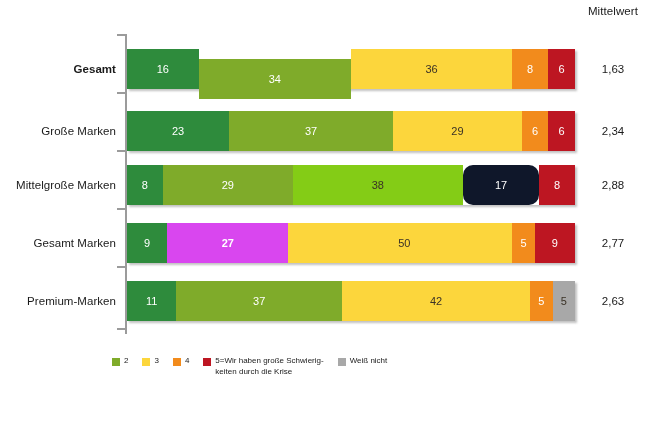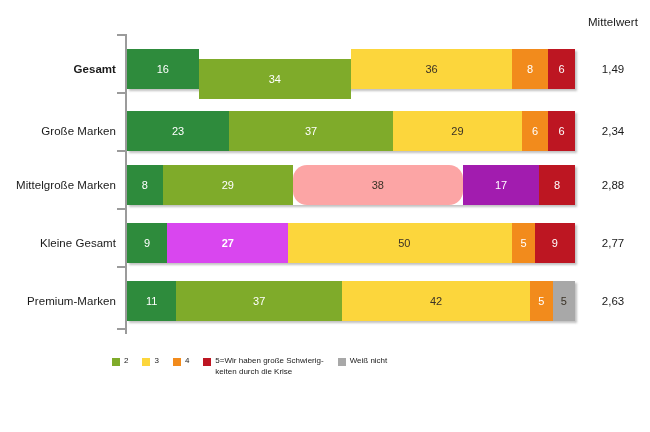--- a/index.html
+++ b/index.html
@@ -20,21 +20,21 @@
     position: relative;
     width: 650px;
     height: 432px;
     background: #ffffff;
   }
 
   
   .mean-header {
     position: absolute;
     left: 578px;
-    top: 16px;
+    top: 5px;
     width: 70px;
     text-align: center;
     font-size: 11.5px;
     color: #1a1a1a;
     letter-spacing: 0.1px;
     white-space: nowrap;
   }
 
   
   .plot {
@@ -171,46 +171,46 @@
     <div id="rows">
         <div class="row" style="top: 18px;">
           <div class="row-label bold">Gesamt</div>
           <div class="bar">
             <div class="seg" style="width: 71.68px; background: rgb(46, 139, 60);">16</div>
             <div class="seg" style="width: 152.32px; background: rgb(127, 171, 42); margin-top: 10px;">34</div>
             <div class="seg dark-text" style="width: 161.28px; background: rgb(252, 214, 60);">36</div>
             <div class="seg" style="width: 35.84px; background: rgb(242, 139, 28);">8</div>
             <div class="seg" style="width: 26.88px; background: rgb(189, 22, 34);">6</div>
           </div>
-          <div class="mean-value">1,49</div>
+          <div class="mean-value">1,63</div>
         </div>
         <div class="row" style="top: 80px;">
           <div class="row-label">Große Marken</div>
           <div class="bar">
             <div class="seg" style="width: 103.04px; background: rgb(46, 139, 60);">23</div>
             <div class="seg" style="width: 165.76px; background: rgb(127, 171, 42);">37</div>
             <div class="seg dark-text" style="width: 129.92px; background: rgb(252, 214, 60);">29</div>
             <div class="seg" style="width: 26.88px; background: rgb(242, 139, 28);">6</div>
             <div class="seg" style="width: 26.88px; background: rgb(189, 22, 34);">6</div>
           </div>
           <div class="mean-value">2,34</div>
         </div>
         <div class="row" style="top: 134px;">
           <div class="row-label">Mittelgroße Marken</div>
           <div class="bar">
             <div class="seg" style="width: 35.84px; background: rgb(46, 139, 60);">8</div>
             <div class="seg" style="width: 129.92px; background: rgb(127, 171, 42);">29</div>
-            <div class="seg dark-text" style="width: 170.24px; background: #fca5a5; border-radius: 14px;">38</div>
-            <div class="seg" style="width: 76.16px; background: #a21caf;">17</div>
+            <div class="seg dark-text" style="width: 170.24px; background: #84cc16;">38</div>
+            <div class="seg" style="width: 76.16px; background: #0f172a; border-radius: 10px;">17</div>
             <div class="seg" style="width: 35.84px; background: rgb(189, 22, 34);">8</div>
           </div>
           <div class="mean-value">2,88</div>
         </div>
         <div class="row" style="top: 192px;">
-          <div class="row-label">Kleine Gesamt</div>
+          <div class="row-label">Gesamt Marken</div>
           <div class="bar">
             <div class="seg" style="width: 40.32px; background: rgb(46, 139, 60);">9</div>
             <div class="seg" style="width: 120.96px; background: #d946ef; font-weight: bold;">27</div>
             <div class="seg dark-text" style="width: 224px; background: rgb(252, 214, 60); padding-left: 8px;">50</div>
             <div class="seg" style="width: 22.4px; background: rgb(242, 139, 28);">5</div>
             <div class="seg" style="width: 40.32px; background: rgb(189, 22, 34);">9</div>
           </div>
           <div class="mean-value">2,77</div>
         </div>
         <div class="row" style="top: 250px;">

